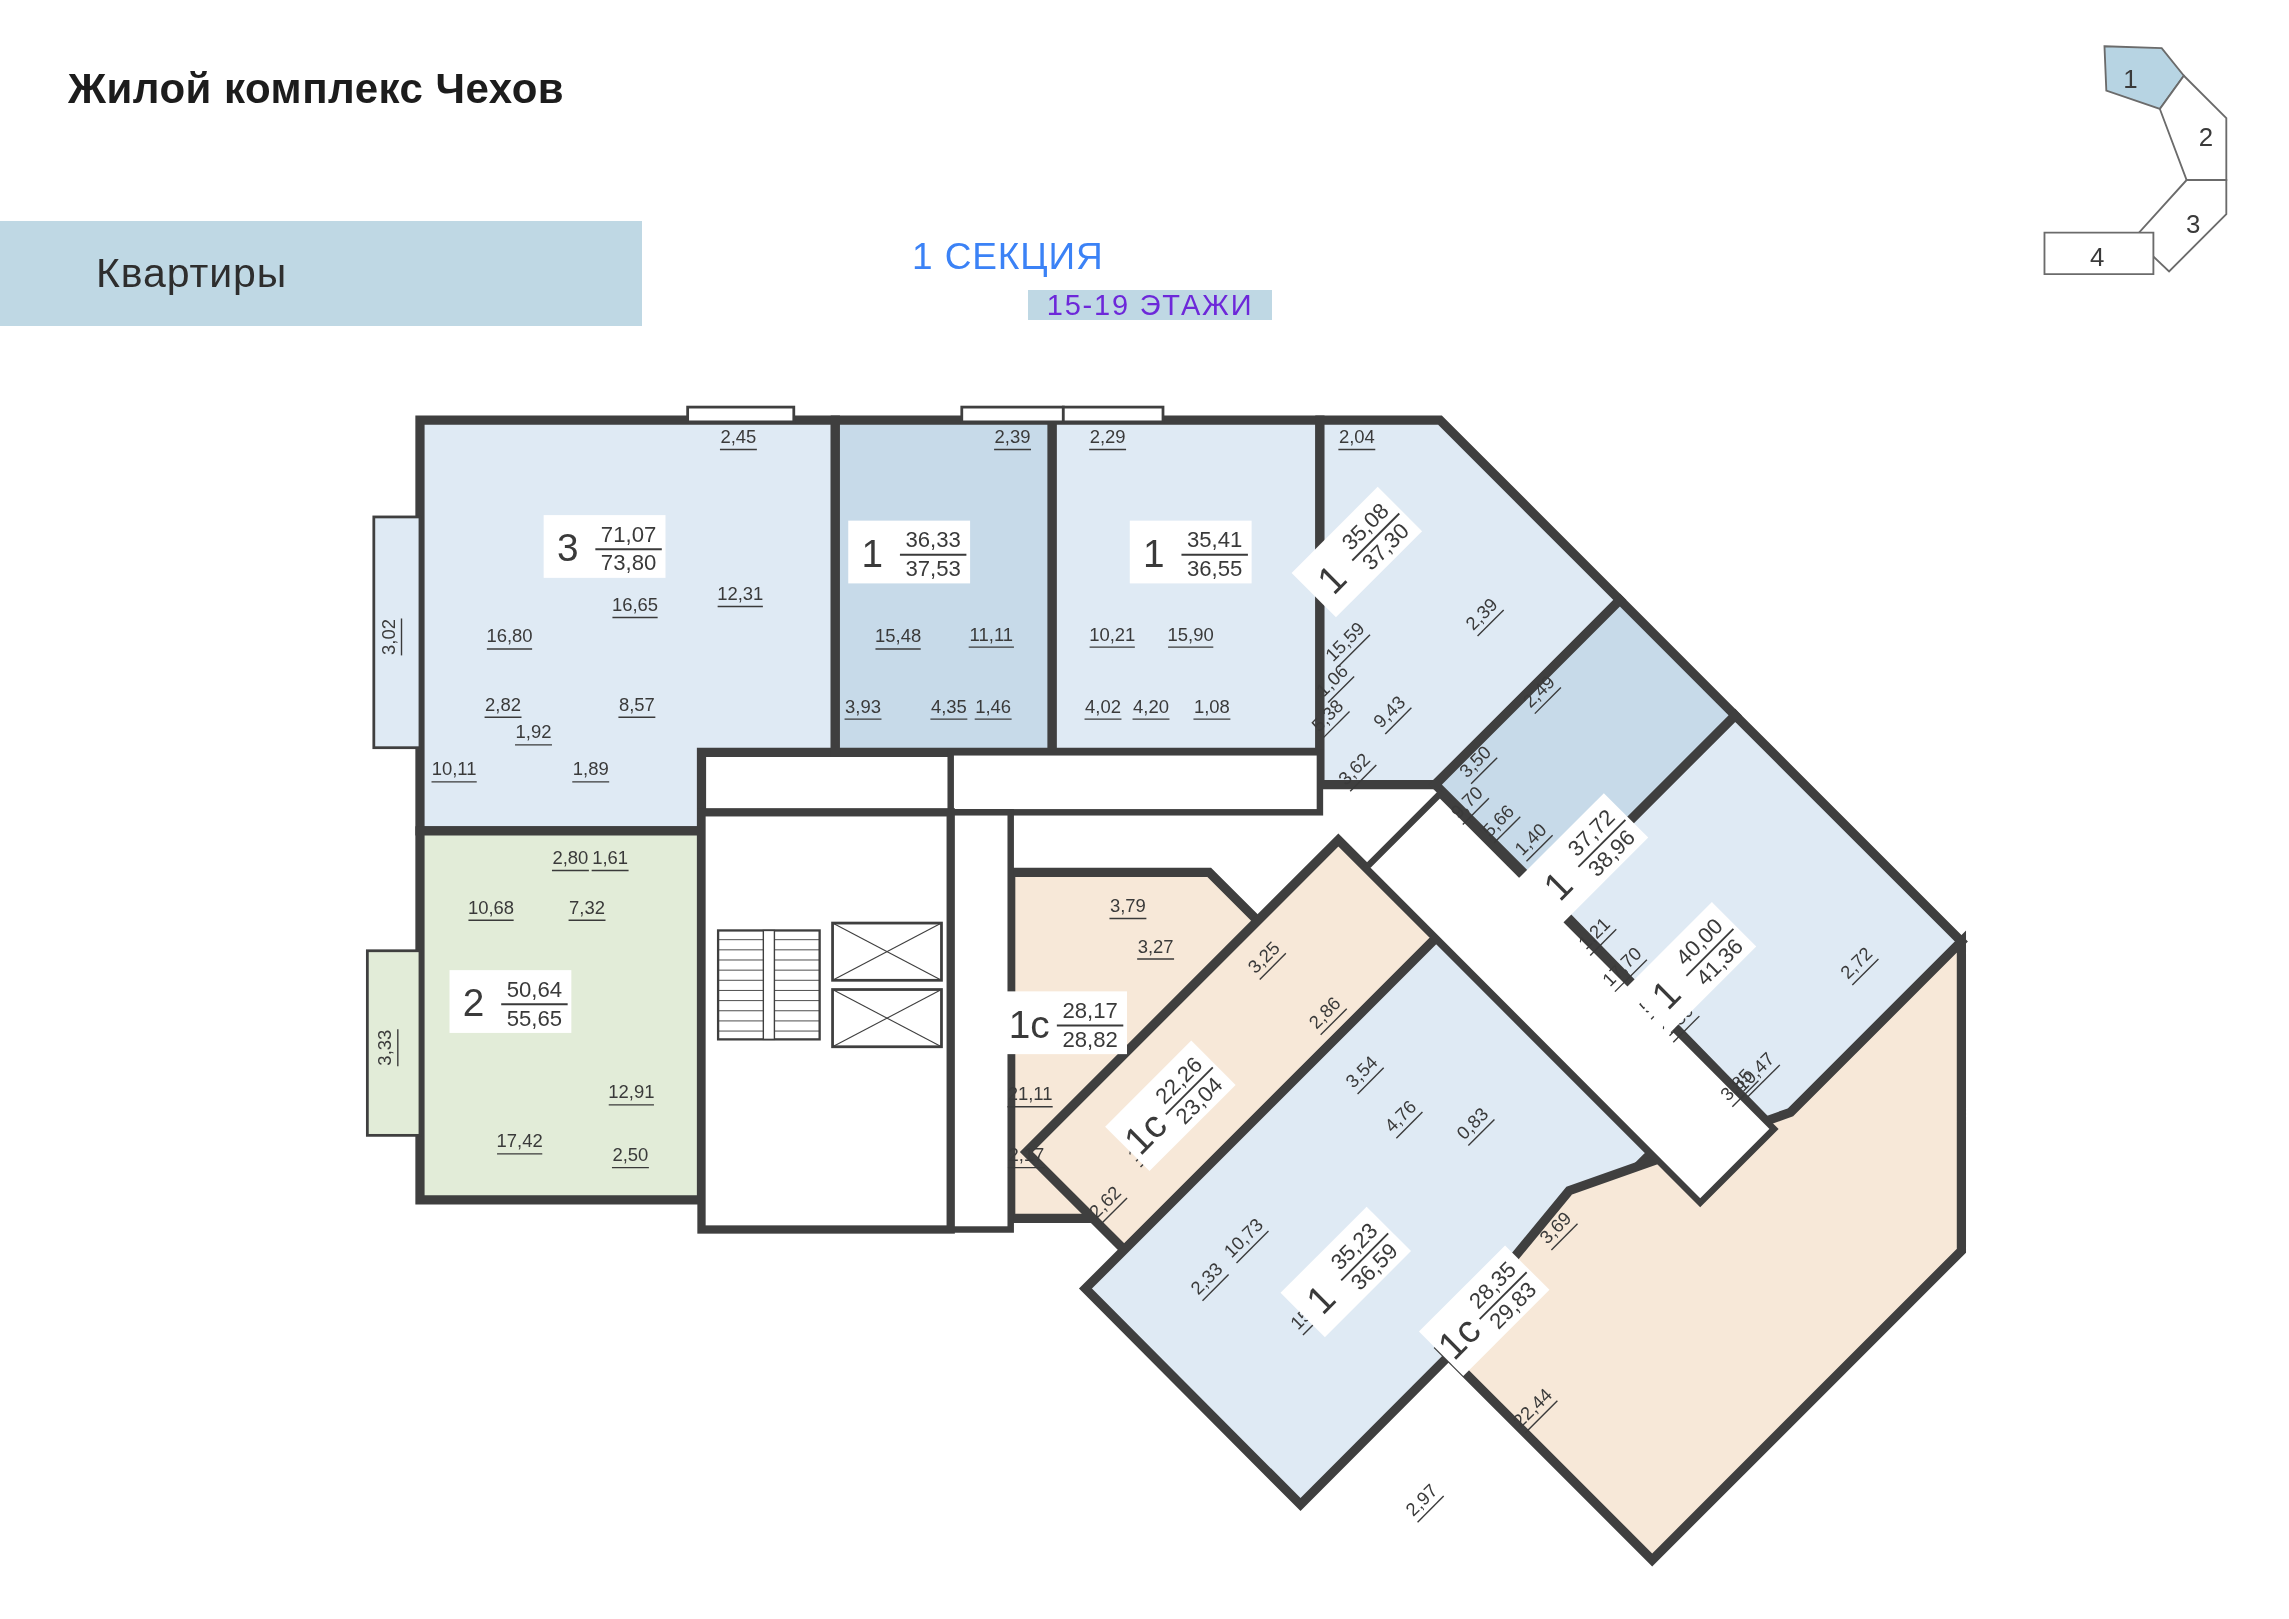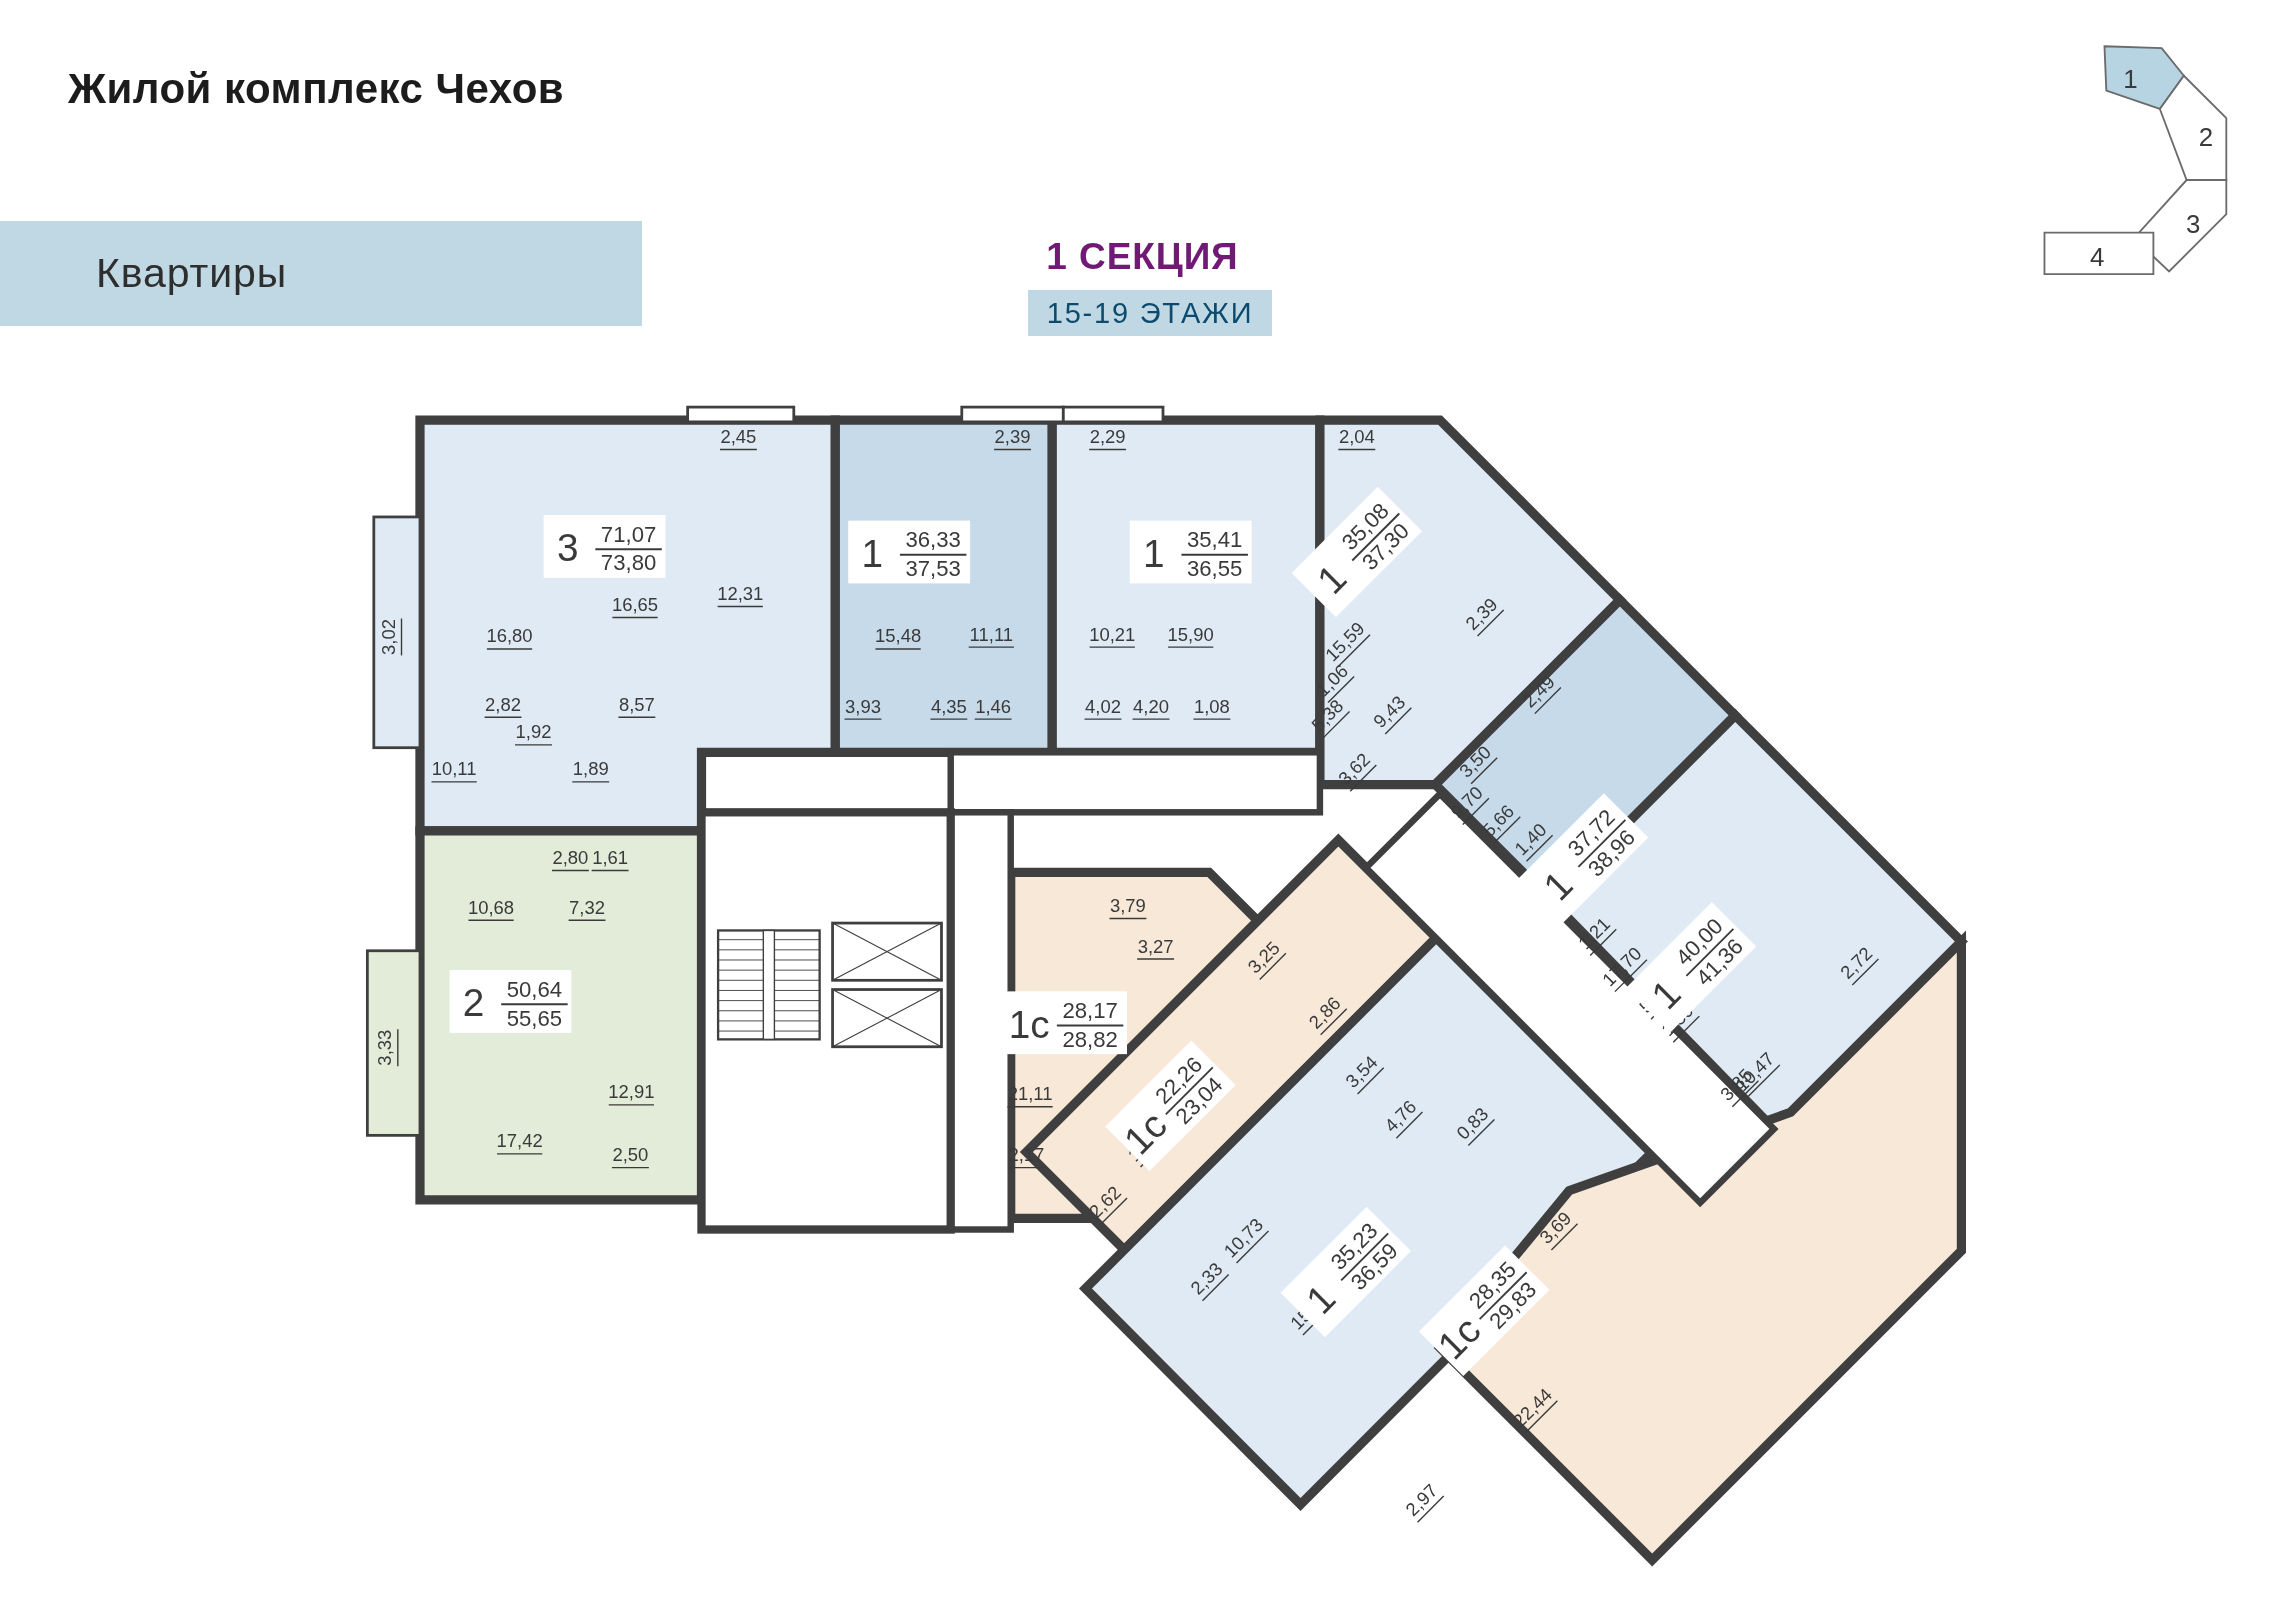--- a/index.html
+++ b/index.html
@@ -2,24 +2,24 @@
 <html style="font-size:14.8px"><head>
 <meta charset="utf-8">
 <style>
   html,body{margin:0;padding:0;background:#ffffff;}
   .page{position:relative;width:2290px;height:1620px;background:#ffffff;overflow:hidden;
         font-family:"Liberation Sans",sans-serif;}
   .title{position:absolute;left:68px;top:65px;font-size:42px;font-weight:bold;color:#1c1c1c;letter-spacing:0.5px;}
   .kv-box{position:absolute;left:0;top:221px;width:642px;height:105px;background:#bfd8e4;
           display:flex;align-items:center;padding-left:96px;box-sizing:border-box;}
   .kv-box span{font-size:41px;font-weight:300;color:#2e2e2e;letter-spacing:0.9px;}
-  .sec{position:absolute;left:912px;top:236px;width:461px;text-align:center;
-       font-size:37px;font-weight:bold;color:#701a75;letter-spacing:0.9px;}
-  .floors{position:absolute;left:1028px;top:290px;width:244px;height:46px;background:#bfd8e4;
-          display:flex;align-items:center;justify-content:center;font-size:29px;color:#0c4a6e;letter-spacing:1.8px;}
+  .sec{position:absolute;left:912px;top:236px;width:461px;text-align:left;
+       font-size:37px;font-weight:normal;color:#3b82f6;letter-spacing:0.9px;}
+  .floors{position:absolute;left:1028px;top:290px;width:244px;height:30px;background:#bfd8e4;
+          display:flex;align-items:center;justify-content:center;font-size:29px;color:#6d28d9;letter-spacing:1.8px;}
   svg.plan{position:absolute;left:0;top:0;width:2290px;height:1620px;}
   svg text{font-family:"Liberation Sans",sans-serif;}
 </style>
 </head>
 <body>
 
 <div class="page">
   <div class="title">Жилой комплекс Чехов</div>
   <div class="kv-box">
     <span>Квартиры</span>

